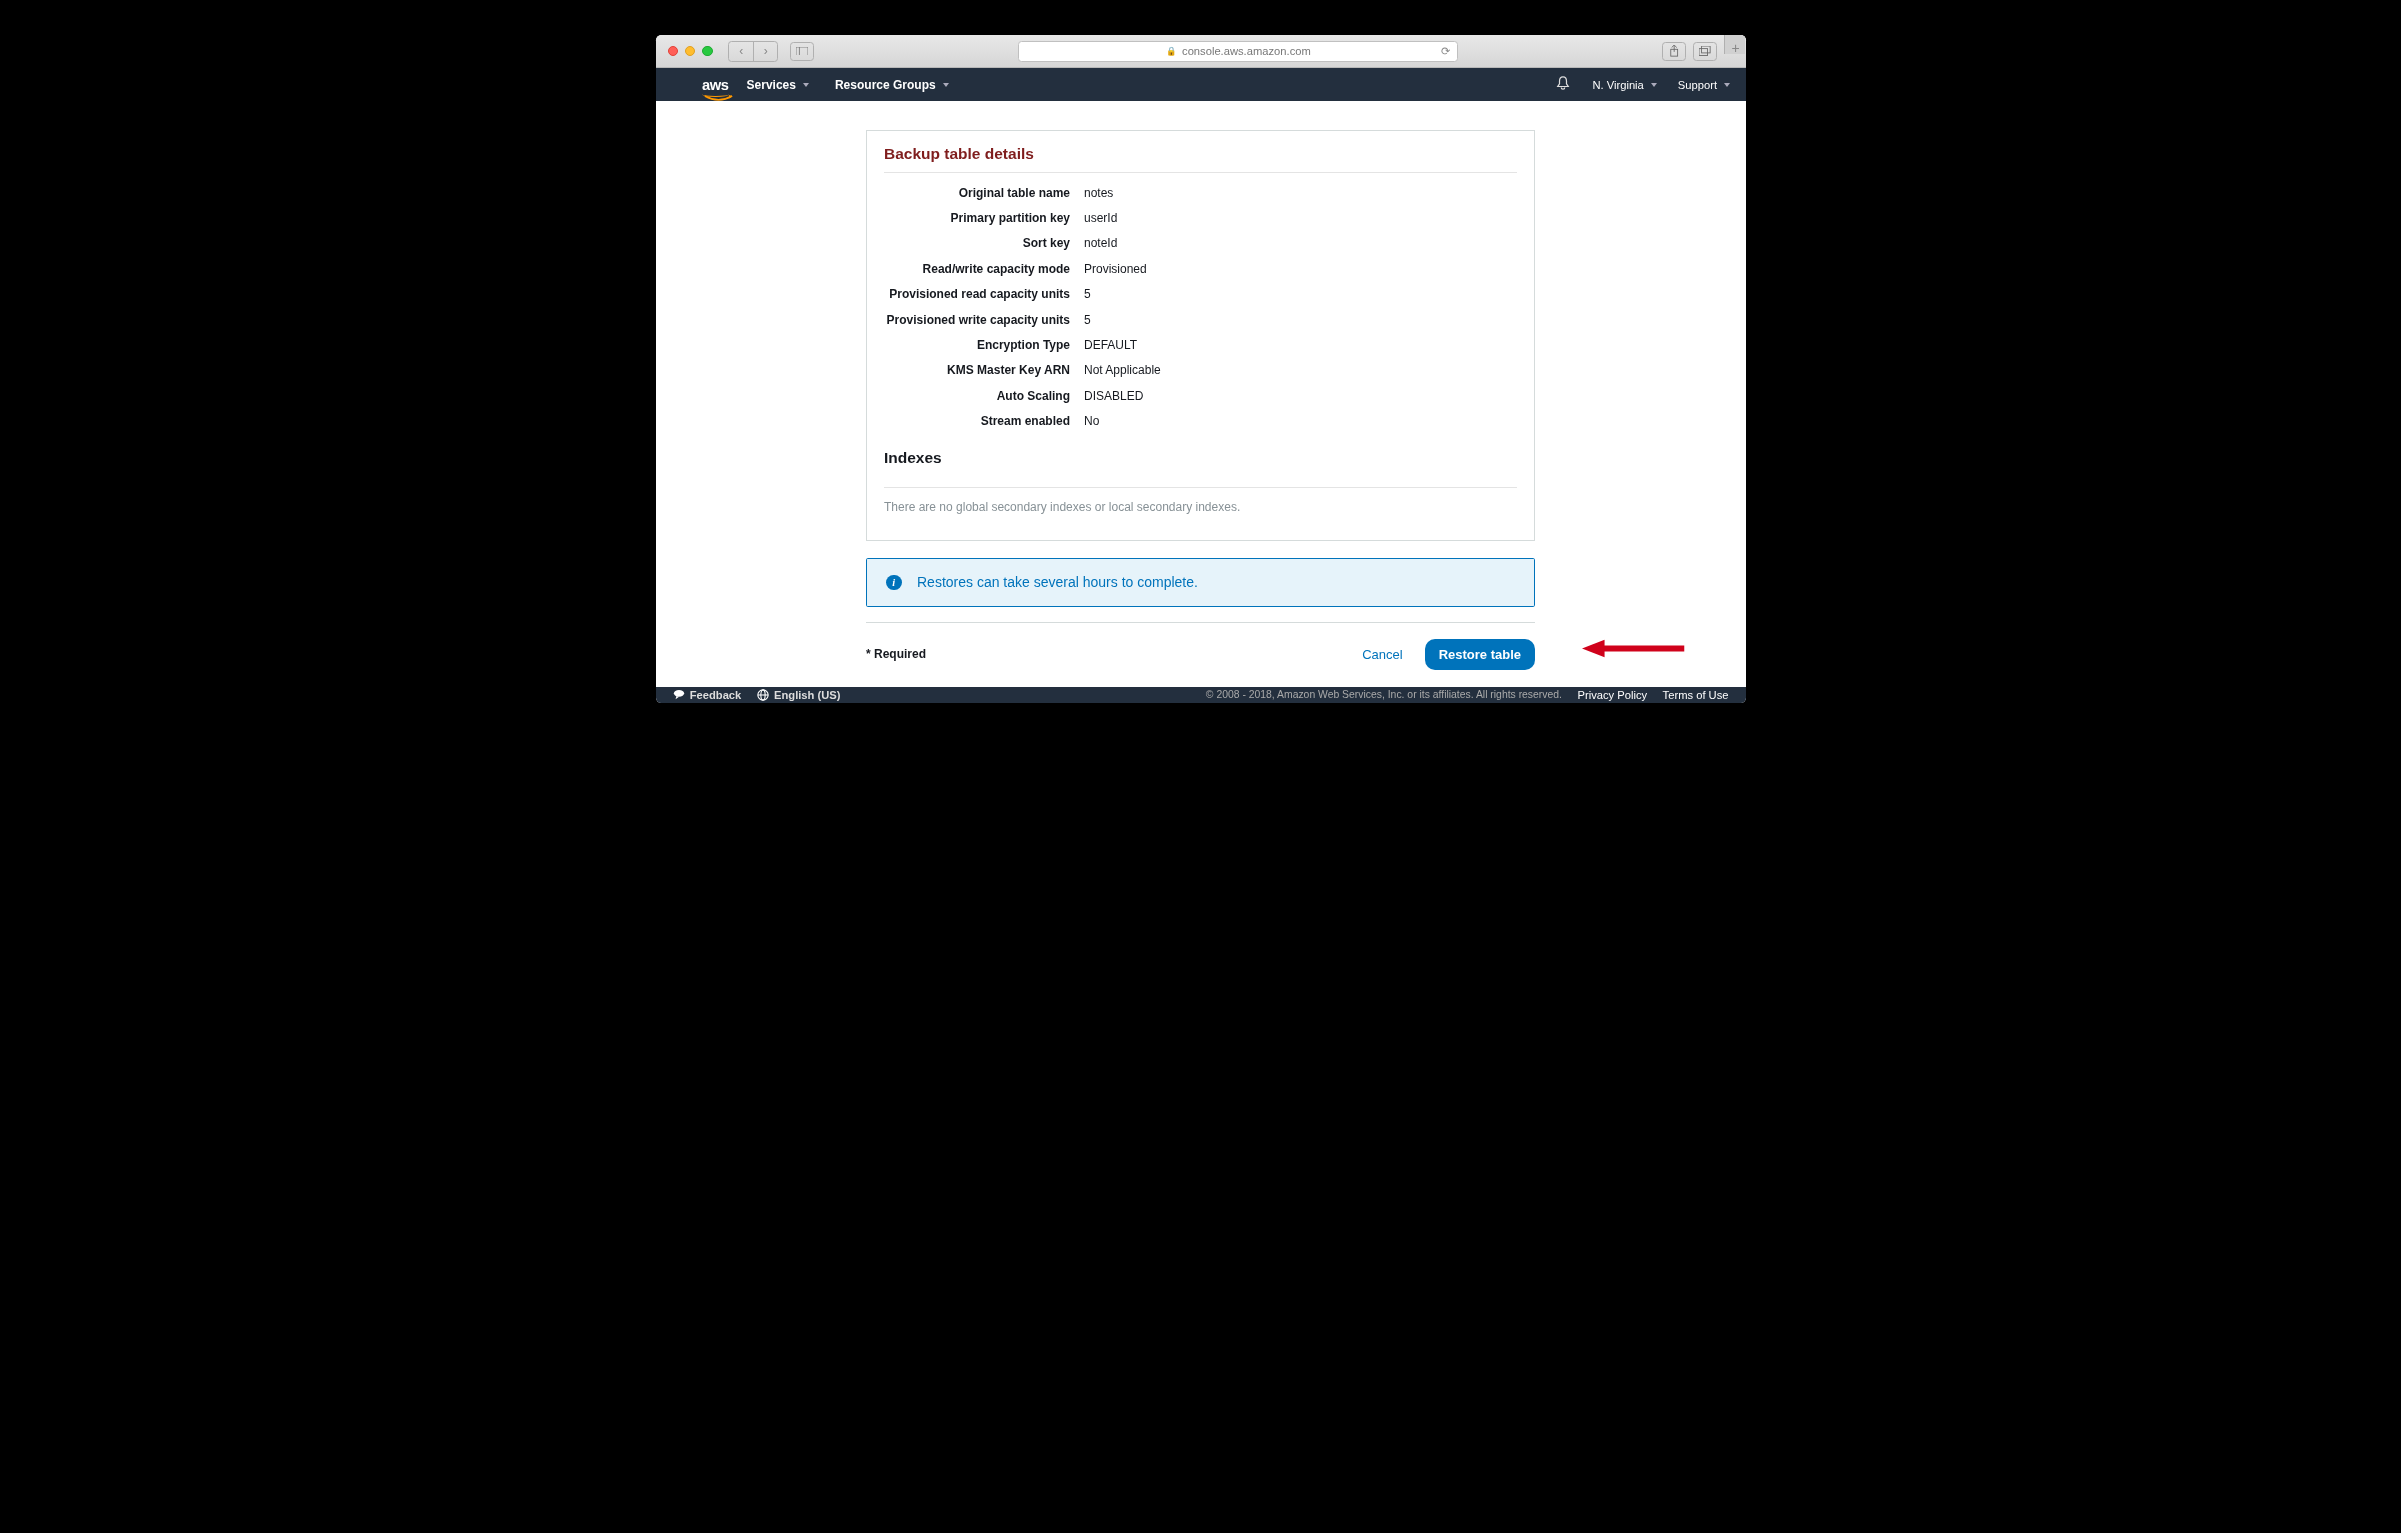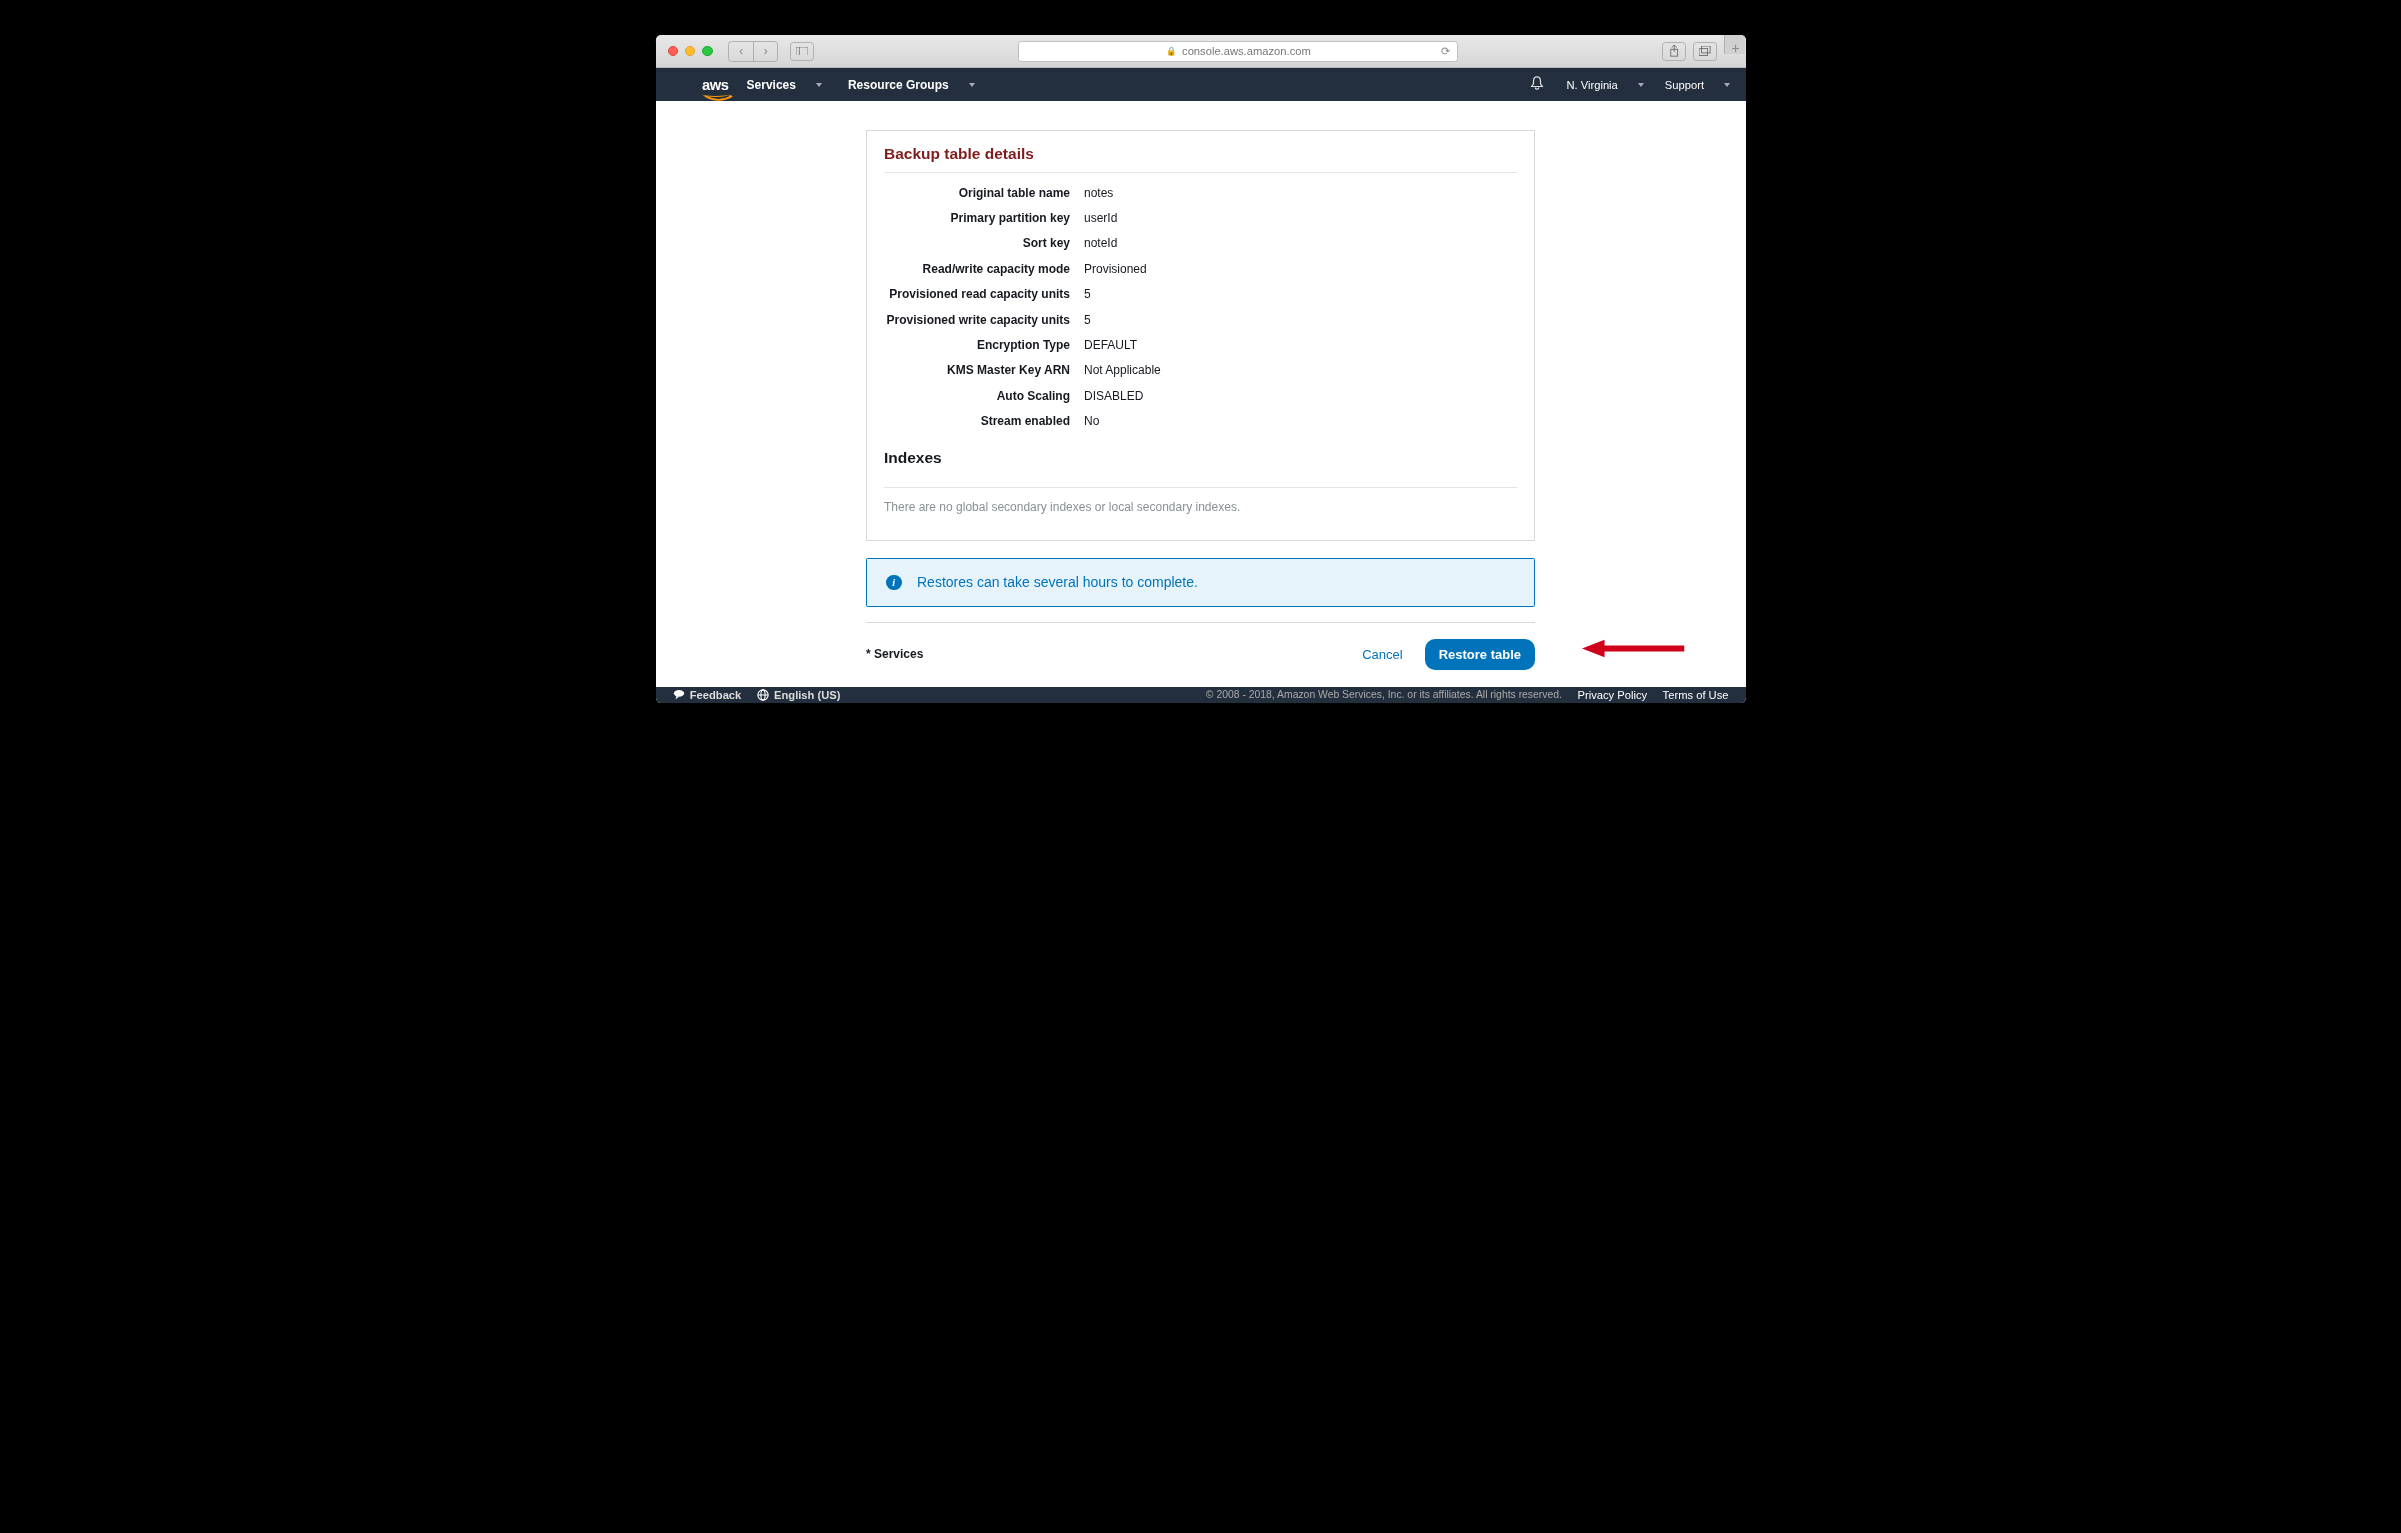--- a/index.html
+++ b/index.html
@@ -54,21 +54,21 @@
     display:flex;
     align-items:center;
     padding: 0 15.5px;
     color:#fff;
     font-size:12px;
   }
   .aws-logo { font-weight:700; font-size:14.7px; letter-spacing:-0.4px; margin-right:18px; position:relative; margin-left:31px;}
   .aws-logo::after { content:""; position:absolute; left:0; right:0; bottom:-4.3px; height:4.3px; border-bottom:1.7px solid #ff9900; border-radius:0 0 50% 50%;}
   .aws-smile { position:absolute; left:1.7px; bottom:-3.5px; width:29px; height:7px; }
   .aws-smile svg { width:100%; height:100%; }
-  .nav-item { display:flex; align-items:center; gap:20px; margin-right:26px; font-weight:600; cursor:pointer;}
+  .nav-item { display:flex; align-items:center; gap:7px; margin-right:26px; font-weight:600; cursor:pointer;}
   .caret-down { width:0; height:0; border-left:3.5px solid transparent; border-right:3.5px solid transparent; border-top:4.3px solid #aab; }
   .spacer { flex:1; }
   .bell { font-size:14px; margin-right:22.4px; color:#ddd;}
   .hdr-right { display:flex; align-items:center; gap:21px; font-size:11.2px;}
   .hdr-right .nav-item { margin-right:0; font-weight:400;}
 
   
   .content { background:#fff; padding: 0 0 0 0; min-height:535px; display:flex; flex-direction:column; align-items:center;}
   .panel {
     width: 669px;
@@ -265,21 +265,21 @@
       <hr>
       <div class="muted">There are no global secondary indexes or local secondary indexes.</div>
     </div>
 
     <div class="info-box">
       <div class="info-icon">i</div>
       <div>Restores can take several hours to complete.</div>
     </div>
 
     <div class="action-row">
-      <span class="req">* Services</span>
+      <span class="req">* Required</span>
       <div class="spacer"></div>
       <span class="cancel-link">Cancel</span>
       <button class="restore-btn">Restore table</button>
     </div>
 
   </div>
 
   <div class="aws-footer">
     <div class="fb">
       <svg width="12" height="10.4" viewBox="0 0 14 12">

